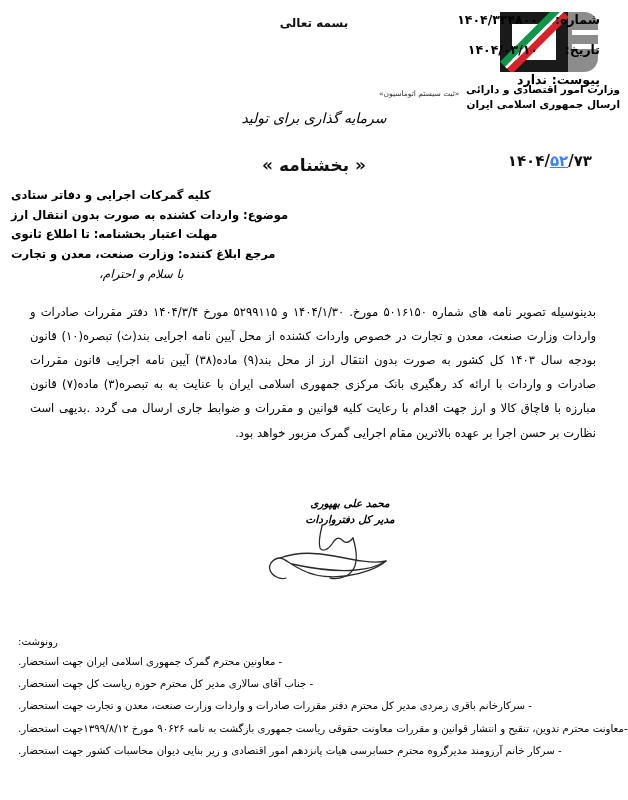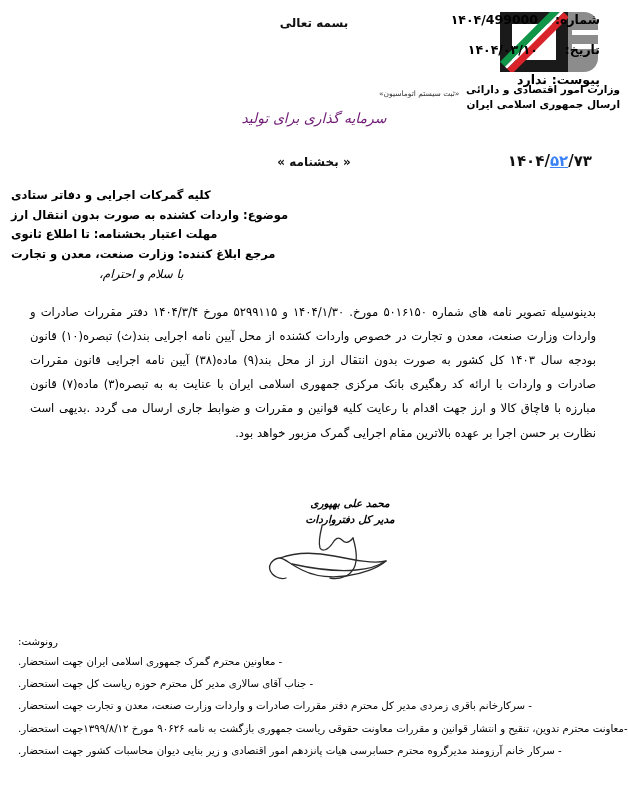--- a/index.html
+++ b/index.html
@@ -84,28 +84,28 @@
     font-weight: bold;
   }
   .slogan {
     position: absolute;
     top: 110px;
     left: 0; right: 0;
     text-align: center;
     font-size: 14px;
     font-family: "DejaVu Serif", "Liberation Serif", serif;
     font-style: italic;
-    color: #701a75;
+    color: #000000;
   }
   .doc-kind {
     position: absolute;
     top: 155px;
     left: 0; right: 0;
     text-align: center;
-    font-size: 12px;
+    font-size: 17px;
     font-weight: bold;
   }
   .serial {
     position: absolute;
     top: 152px;
     right: 36px;
     font-size: 15px;
     font-weight: bold;
     letter-spacing: .5px;
   }
@@ -240,21 +240,21 @@
     </div>
     <div class="org-line">وزارت امور اقتصادی و دارائی</div>
     <div class="org-line">ارسال جمهوری اسلامی ایران</div>
   </div>
 
   <div class="besmeh">بسمه تعالی</div>
 
   <div class="meta-block">
     <div class="meta-row">
       <span class="meta-label">شماره:</span>
-      <span class="meta-value">۱۴۰۴/499000</span>
+      <span class="meta-value">۱۴۰۴/۳۳۴۸۰۰</span>
     </div>
     <div class="meta-row">
       <span class="meta-label">تاریخ:</span>
       <span class="meta-value">۱۴۰۴/۰۳/۱۰</span>
     </div>
     <div class="meta-row attach">
       <span>پیوست:</span>
       <span>ندارد</span>
     </div>
     <div class="meta-auto">«ثبت سیستم اتوماسیون»</div>

